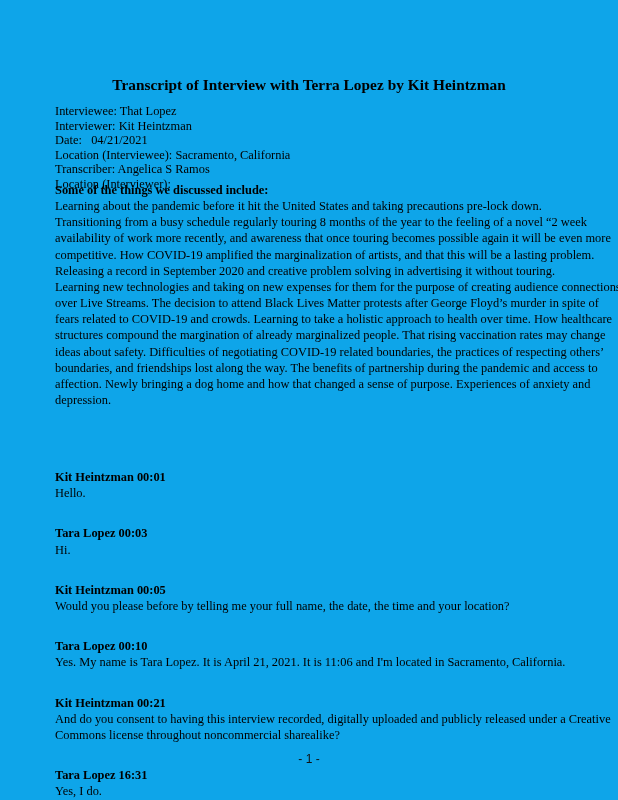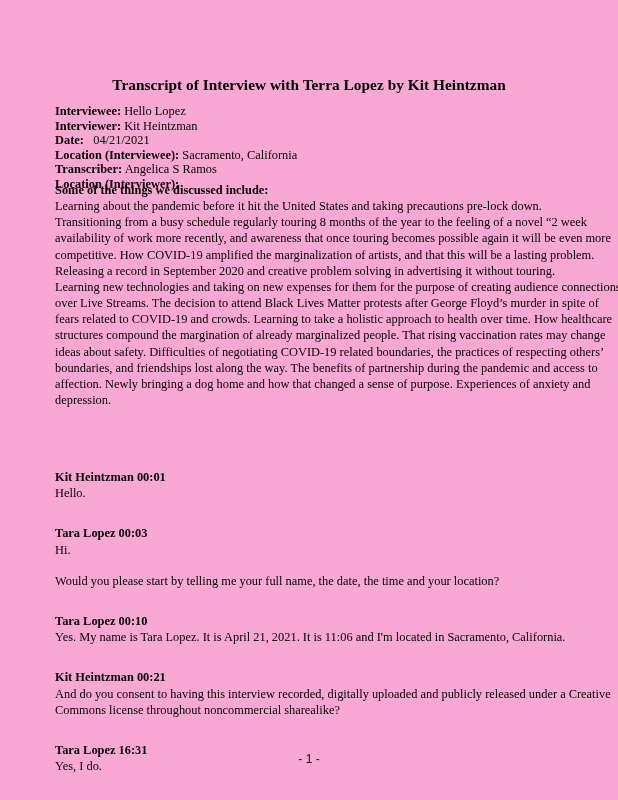--- a/index.html
+++ b/index.html
@@ -1,42 +1,42 @@
 <!DOCTYPE html>
 <html><head>
 <meta charset="utf-8">
 <style>
   html, body { margin: 0; padding: 0; background: #ffffff; }
   body { width: 618px; height: 800px; position: relative; overflow: hidden;
          font-family: "Liberation Serif", "DejaVu Serif", serif; color: #000; }
-  .page { position: absolute; left: 0; top: 0; width: 618px; height: 800px; background: #f9a8d4; }
+  .page { position: absolute; left: 0; top: 0; width: 618px; height: 800px; background: #0ea5e9; }
   .title { position: absolute; top: 76px; left: 0; width: 618px; text-align: center;
            font-weight: bold; font-size: 15.3px; letter-spacing: 0.05px; }
   .meta { position: absolute; left: 55px; top: 104px; font-size: 12.4px; line-height: 14.6px; }
   .meta .row { white-space: nowrap; }
-  .meta b { font-weight: bold; }
+  .meta b { font-weight: normal; }
   .summary { position: absolute; left: 55px; top: 182px; width: 530px; font-size: 12.4px; line-height: 16.15px; }
   .summary .head { font-weight: bold; }
   .summary .line { white-space: nowrap; }
   .transcript { position: absolute; left: 55px; top: 445px; width: 530px; font-size: 12.4px; }
   .turn { margin-bottom: 15px; }
   .speaker { font-weight: bold; line-height: 16.2px; white-space: nowrap; margin-top: 24px; }
   .utt { line-height: 16.2px; }
   .utt .line { white-space: nowrap; display: block; }
   .footer { position: absolute; top: 752px; left: 0; width: 618px; text-align: center;
             font-family: "Liberation Sans", "DejaVu Sans", sans-serif; font-size: 12px; color: #111; }
 </style>
 </head>
 <body>
 
 <div class="page">
   <div class="title">Transcript of Interview with Terra Lopez by Kit Heintzman</div>
 
   <div class="meta">
-    <div class="row"><b>Interviewee:</b> <span>Hello Lopez</span></div>
+    <div class="row"><b>Interviewee:</b> <span>That Lopez</span></div>
     <div class="row"><b>Interviewer:</b> <span>Kit Heintzman</span></div>
     <div class="row"><b>Date:</b>&nbsp;&nbsp;&nbsp;<span>04/21/2021</span></div>
     <div class="row"><b>Location (Interviewee):</b> <span>Sacramento, California</span></div>
     <div class="row"><b>Transcriber:</b> <span>Angelica S Ramos</span></div>
     <div class="row"><b>Location (Interviewer):</b> <span></span></div>
   </div>
 
   <div class="summary">
     <div class="head">Some of the things we discussed include:</div>
     <div class="line">Learning about the pandemic before it hit the United States and taking precautions pre-lock down.</div>
@@ -61,22 +61,23 @@
           <span class="line">Hello.</span>
         </div>
     </div>
     <div class="turn">
       <div class="speaker">Tara Lopez 00:03</div>
       <div class="utt">
           <span class="line">Hi.</span>
         </div>
     </div>
     <div class="turn">
+      <div class="speaker">Kit Heintzman 00:05</div>
       <div class="utt">
-          <span class="line">Would you please start by telling me your full name, the date, the time and your location?</span>
+          <span class="line">Would you please before by telling me your full name, the date, the time and your location?</span>
         </div>
     </div>
     <div class="turn">
       <div class="speaker">Tara Lopez 00:10</div>
       <div class="utt">
           <span class="line">Yes. My name is Tara Lopez. It is April 21, 2021. It is 11:06 and I'm located in Sacramento, California.</span>
         </div>
     </div>
     <div class="turn">
       <div class="speaker">Kit Heintzman 00:21</div>

